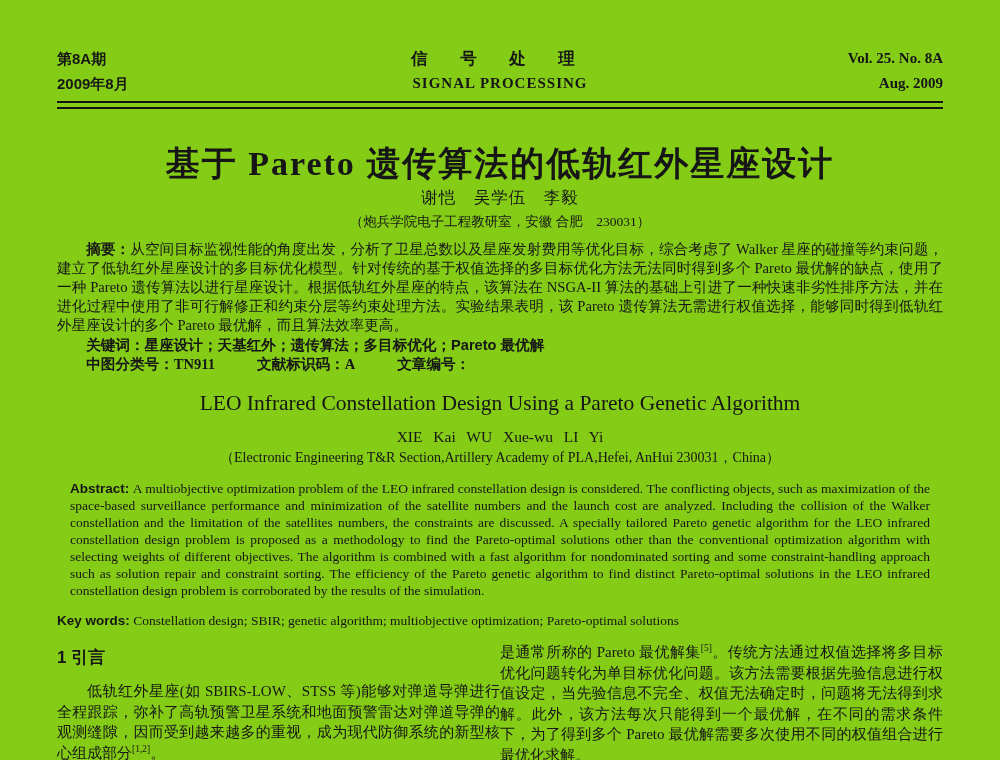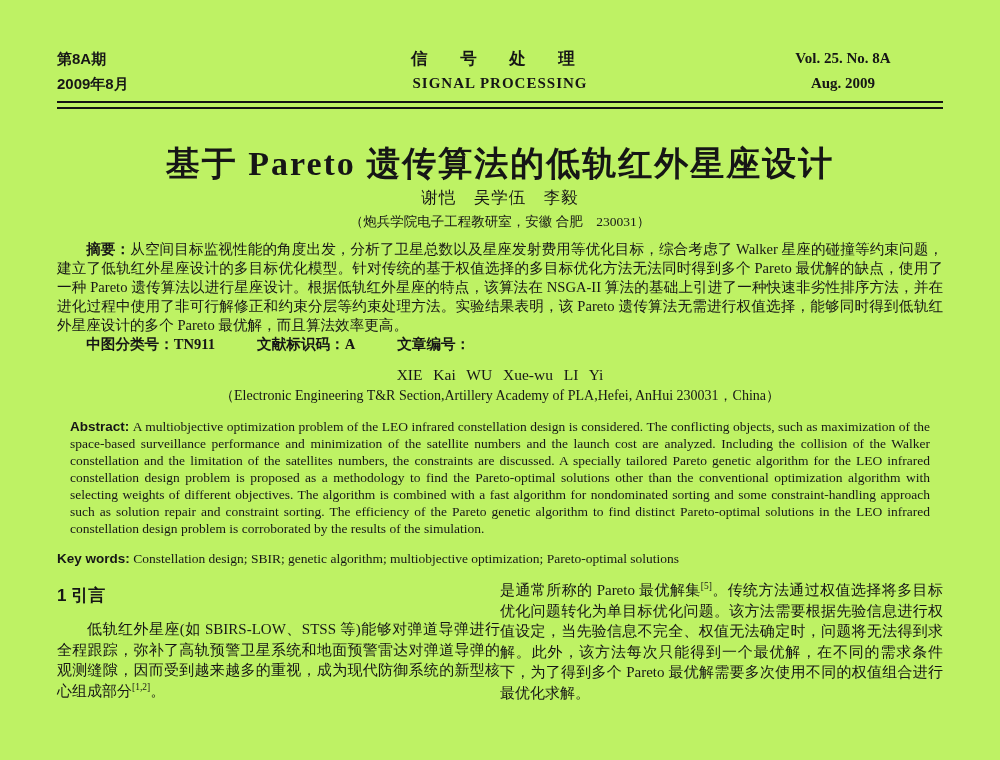--- a/index.html
+++ b/index.html
@@ -4,41 +4,41 @@
 <style>
   html, body {
     margin: 0;
     padding: 0;
     background: #ffffff;
   }
   .page {
     position: relative;
     width: 1000px;
     height: 760px;
-    background: #bef264;
+    background: #84cc16;
     color: #161616;
     overflow: hidden;
     font-family: "Liberation Serif", serif;
   }
   .content {
     padding: 0 57px;
   }
 
   
   .jheader {
     display: flex;
     justify-content: space-between;
     align-items: flex-start;
     margin-top: 46px;
     font-family: "Liberation Sans", sans-serif;
   }
   .jheader .col { line-height: 25px; font-size: 15px; font-weight: bold; }
   .jheader .left  { text-align: left;  width: 200px; }
   .jheader .center{ text-align: center; flex: 1; }
-  .jheader .right { text-align: center; width: 200px; }
+  .jheader .right { text-align: right; width: 200px; }
   .journal-cn { letter-spacing: 14px; font-size: 16.5px; font-weight: bold; }
   .journal-en { font-family: "Liberation Serif", serif; font-weight: bold; font-size: 15px; letter-spacing: 1px; }
   .issue-cn, .date-cn { font-size: 15px; }
   .vol-en, .date-en { font-family: "Liberation Serif", serif; font-size: 15px; }
 
   .double-rule {
     margin-top: 5px;
     height: 4px;
     border-top: 2.6px solid #141414;
     border-bottom: 2px solid #141414;
@@ -171,22 +171,24 @@
     </div>
     <div class="double-rule"></div>
 
     <div class="title-cn">基于 Pareto 遗传算法的低轨红外星座设计</div>
     <div class="authors-cn">谢恺　吴学伍　李毅</div>
     <div class="affil-cn">（炮兵学院电子工程教研室，安徽 合肥　230031）</div>
 
     <div class="abstract-cn">
       <p><span class="label-bold">摘要：</span><span>从空间目标监视性能的角度出发，分析了卫星总数以及星座发射费用等优化目标，综合考虑了 Walker 星座的碰撞等约束问题，建立了低轨红外星座设计的多目标优化模型。针对传统的基于权值选择的多目标优化方法无法同时得到多个 Pareto 最优解的缺点，使用了一种 Pareto 遗传算法以进行星座设计。根据低轨红外星座的特点，该算法在 NSGA-II 算法的基础上引进了一种快速非劣性排序方法，并在进化过程中使用了非可行解修正和约束分层等约束处理方法。实验结果表明，该 Pareto 遗传算法无需进行权值选择，能够同时得到低轨红外星座设计的多个 Pareto 最优解，而且算法效率更高。</span></p>
     </div>
+    <div class="keywords-cn"><span>关键词：</span><span>星座设计；天基红外；遗传算法；多目标优化；Pareto 最优解</span></div>
     <div class="clc-line"><span>中图分类号：</span><span class="val">TN911</span><span class="gap"></span><span>文献标识码：</span><span class="val">A</span><span class="gap"></span><span>文章编号：</span></div>
 
+    <div class="title-en">LEO Infrared Constellation Design Using a Pareto Genetic Algorithm</div>
     <div class="authors-en">XIE Kai WU Xue-wu LI Yi</div>
     <div class="affil-en">（Electronic Engineering T&amp;R Section,Artillery Academy of PLA,Hefei, AnHui 230031，China）</div>
 
     <div class="abstract-en">
       <p><span class="label-bold">Abstract:</span>&nbsp;<span>A multiobjective optimization problem of the LEO infrared constellation design is considered. The conflicting objects, such as maximization of the space-based surveillance performance and minimization of the satellite numbers and the launch cost are analyzed. Including the collision of the Walker constellation and the limitation of the satellites numbers, the constraints are discussed. A specially tailored Pareto genetic algorithm for the LEO infrared constellation design problem is proposed as a methodology to find the Pareto-optimal solutions other than the conventional optimization algorithm with selecting weights of different objectives. The algorithm is combined with a fast algorithm for nondominated sorting and some constraint-handling approach such as solution repair and constraint sorting. The efficiency of the Pareto genetic algorithm to find distinct Pareto-optimal solutions in the LEO infrared constellation design problem is corroborated by the results of the simulation.</span></p>
       <div class="keywords-en"><span class="label-bold">Key words:</span>&nbsp;<span>Constellation design; SBIR; genetic algorithm; multiobjective optimization; Pareto-optimal solutions</span></div>
     </div>
 
     <div class="body-cols">
       <div class="col-left">

